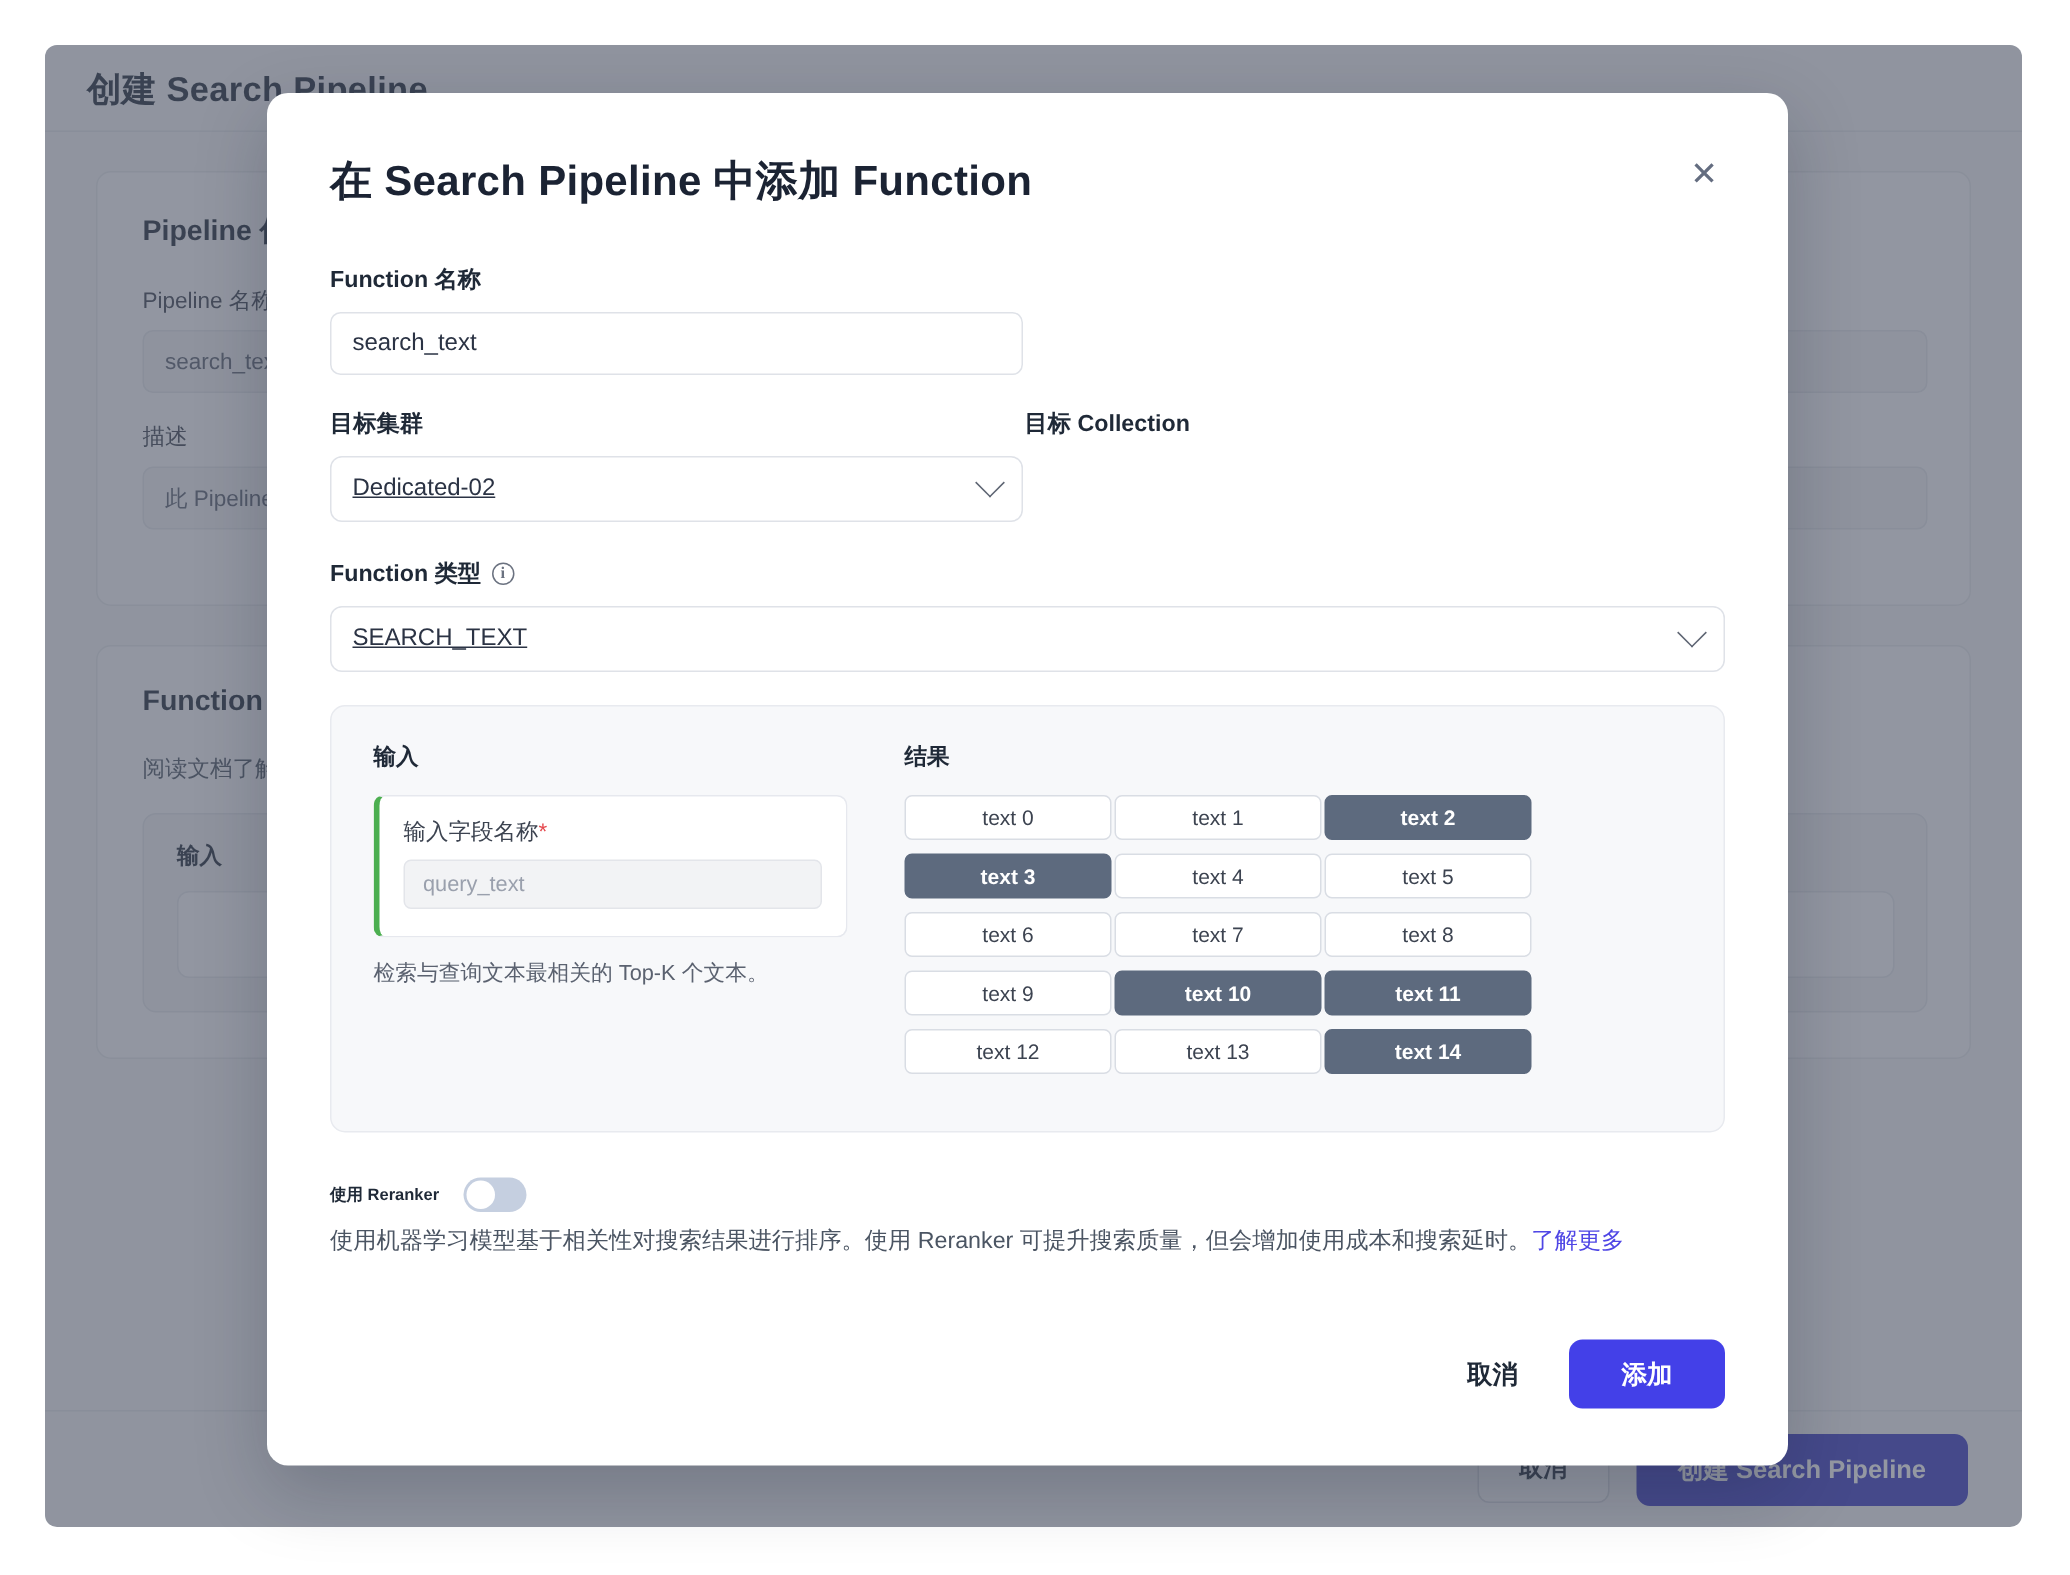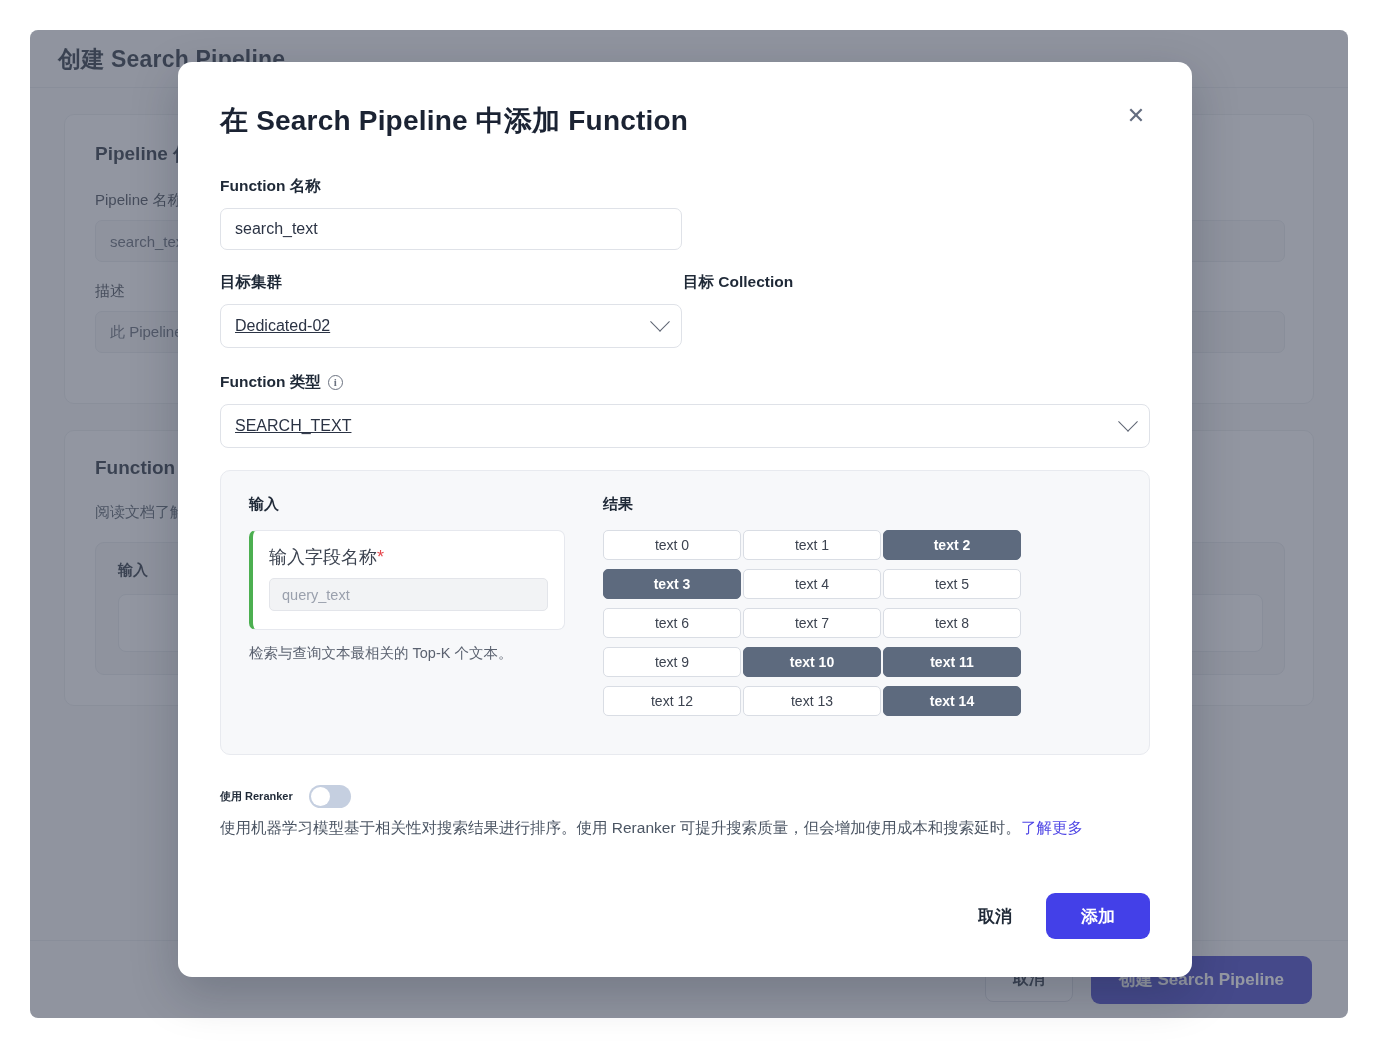--- a/index.html
+++ b/index.html
@@ -198,21 +198,21 @@
   .panel-col-label { font-size: 15px; font-weight: 700; color: #1f2937; margin-bottom: 16px; }
 
   .in-card {
     width: 316px;
     background: #ffffff;
     border: 1px solid #e6e8ee;
     border-left: 4px solid #4caf50;
     border-radius: 7px;
     padding: 14px 16px 18px 16px;
   }
-  .in-card-label { font-size: 18px; color: #3c4350; margin-bottom: 9px; }
+  .in-card-label { font-size: 15px; color: #3c4350; margin-bottom: 9px; }
   .req { color: #e5484d; }
   .in-card-box {
     height: 33px;
     background: #f2f3f5;
     border: 1px solid #e3e5ea;
     border-radius: 5px;
     display: flex; align-items: center;
     padding: 0 12px;
     font-size: 14.5px; color: #9aa0ad;
   }

